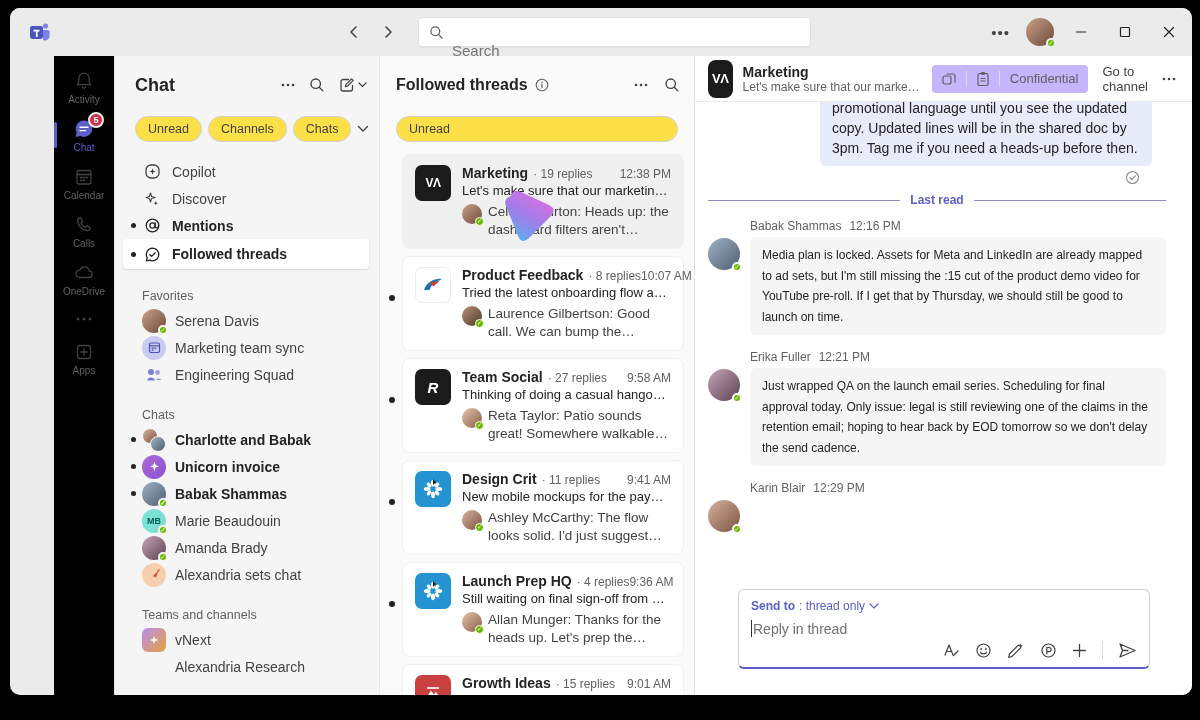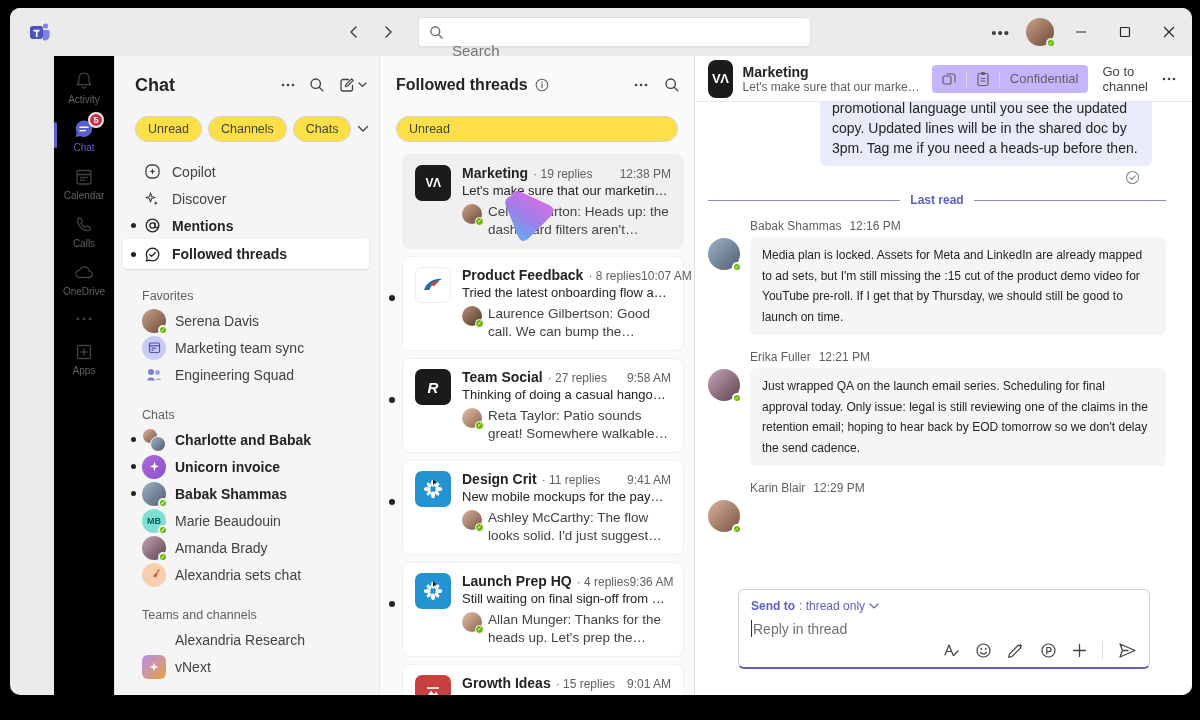--- a/index.html
+++ b/index.html
@@ -411,30 +411,30 @@
           <span class="av24 icon-bg" style="background:#f6d0ae;">
             <svg width="12" height="12" viewBox="0 0 12 12">
                   <path d="M1 11 10.5 1.5 8 8.5 5 7Z" fill="#d14836"></path>
                   <circle cx="10.5" cy="1.5" r="1.3" fill="#e8784f"></circle>
                 </svg>
           </span>
           <span>Alexandria sets chat</span>
         </div>
 
         <div class="sb-sect">Teams and channels</div>
-        <div class="sb-chatrow indent-noicon">
-          <span>Alexandria Research</span>
-        </div>
         <div class="sb-chatrow">
           <span class="sq24" style="background:linear-gradient(135deg,#b68df0,#e9a13b);">
             <svg width="10" height="10" viewBox="0 0 10 10">
                   <path d="M5 0.5 6 3.8 9.5 5 6 6.2 5 9.5 4 6.2 0.5 5 4 3.8Z" fill="#fff" opacity="0.9"></path>
                 </svg>
           </span>
           <span>vNext</span>
+        </div>
+        <div class="sb-chatrow indent-noicon">
+          <span>Alexandria Research</span>
         </div>
       </div>
     </div>
 
     <div class="threads">
       <div class="th-head">
         <span class="th-title">
           <span>Followed threads</span>
           <span>
             <svg width="14" height="14" viewBox="0 0 14 14">

